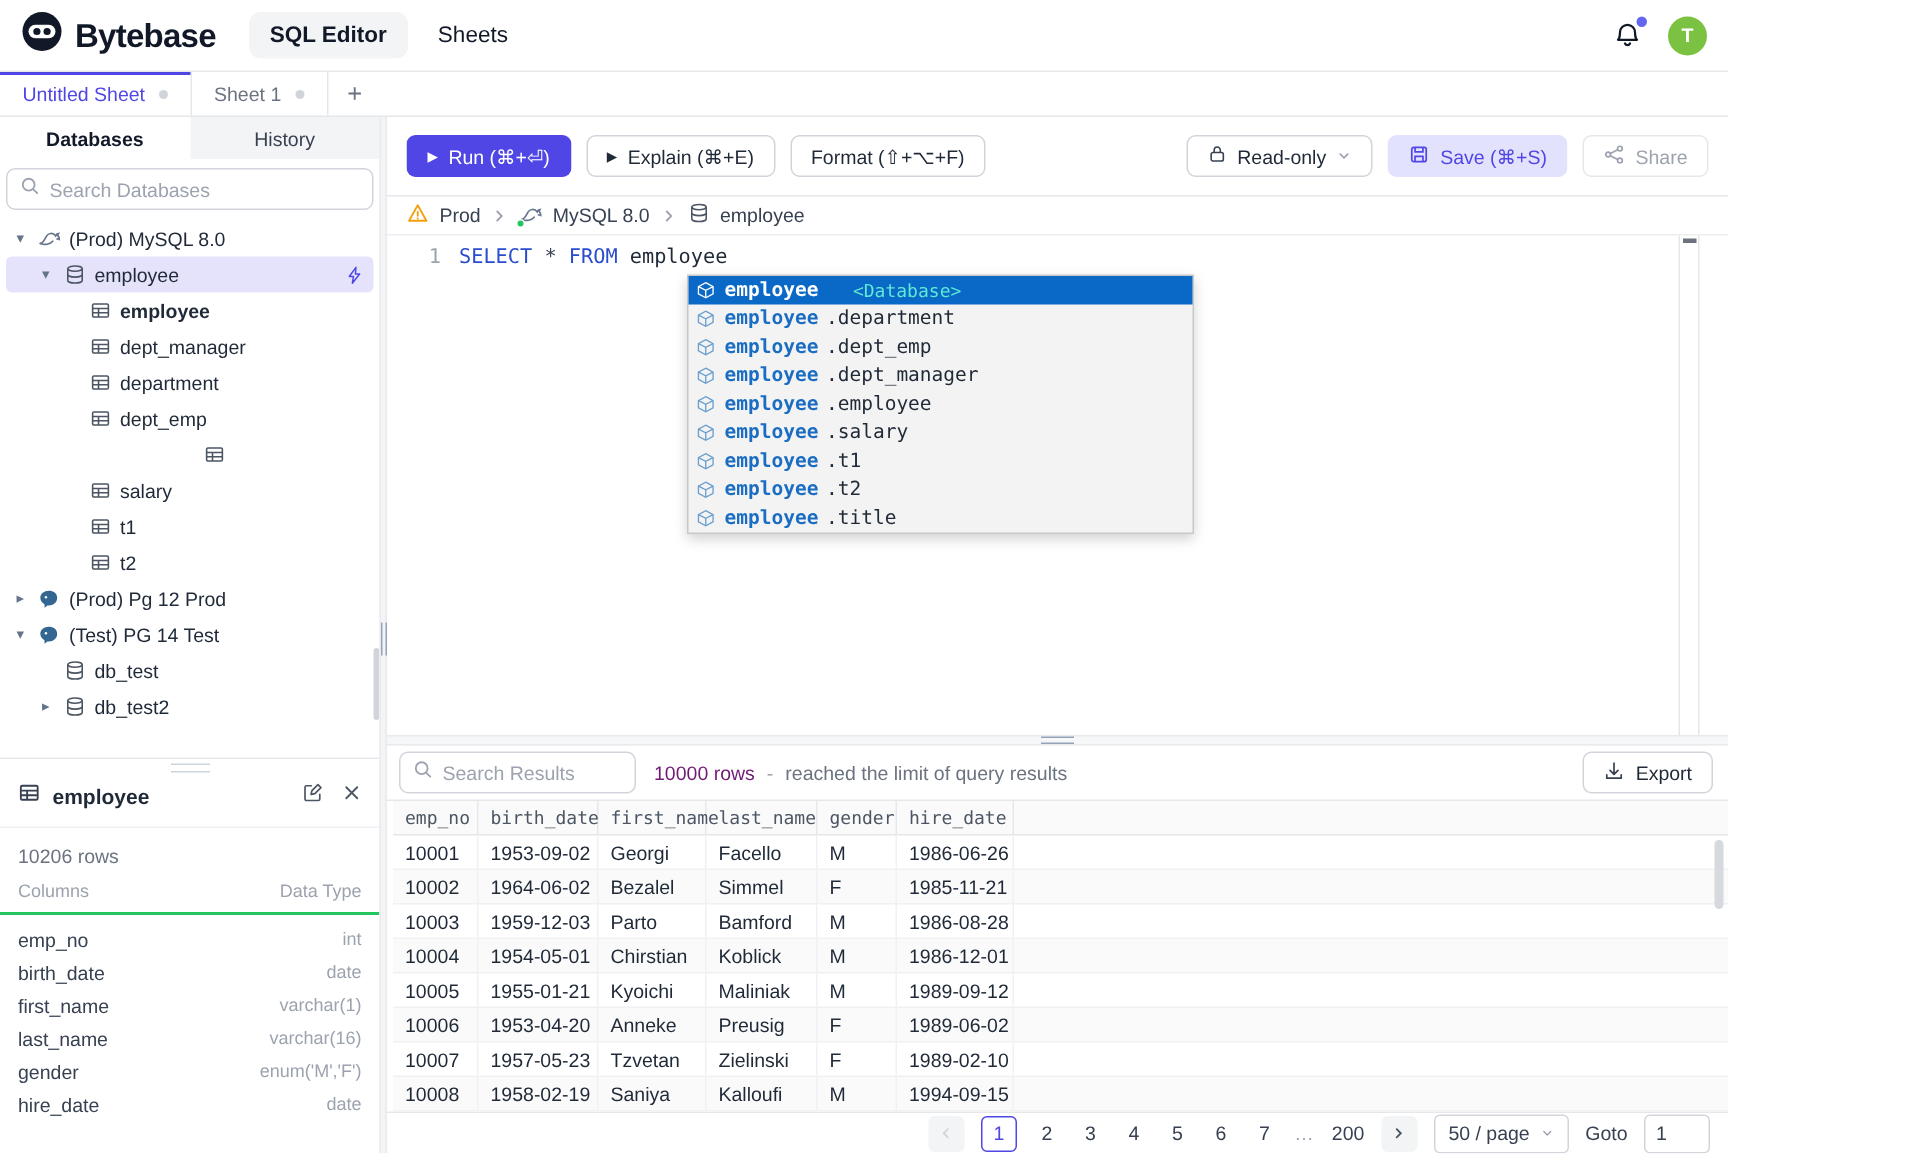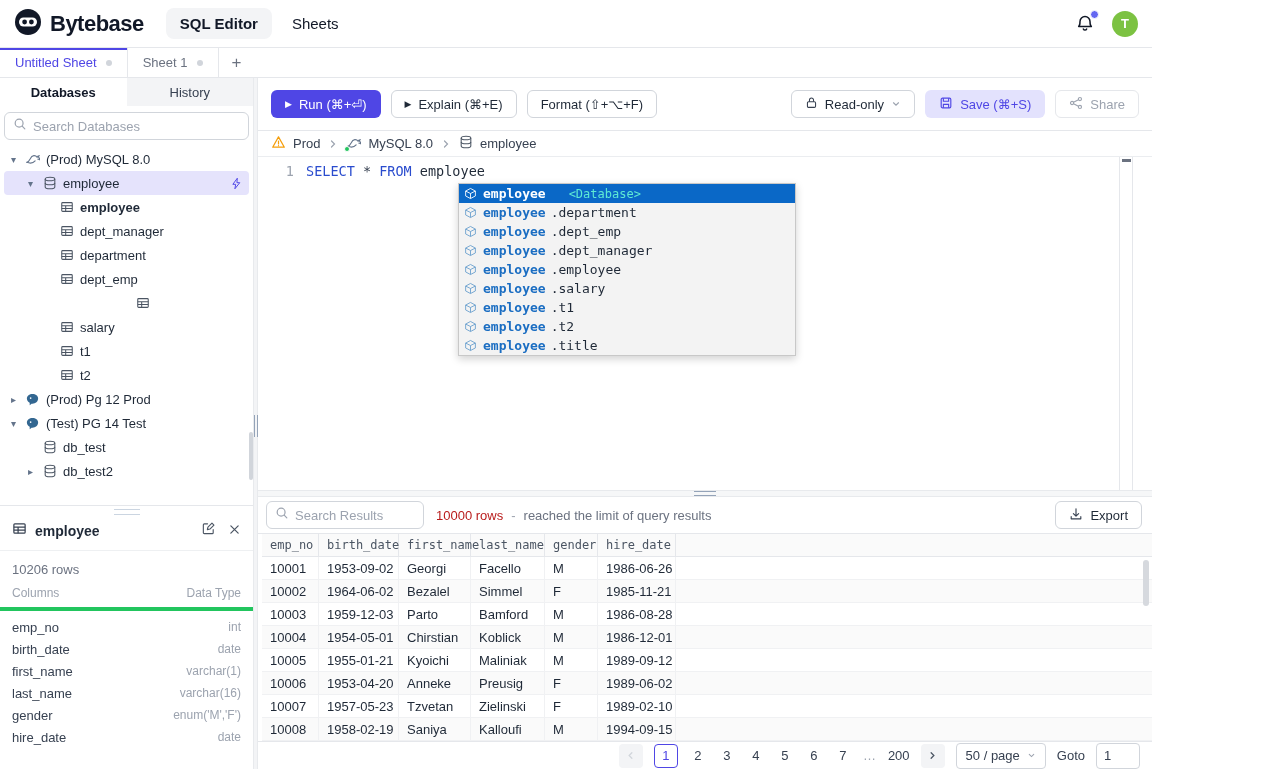--- a/index.html
+++ b/index.html
@@ -50,21 +50,21 @@
   .t-label.bold{font-weight:700}
   .t-action{margin-left:auto;display:flex}
   .side-scrollthumb{position:absolute;right:0;top:288px;width:4px;height:48px;background:#d1d5db;border-radius:2px}
 
   .panel{height:264px;flex:none;border-top:1px solid #e5e7eb;background:#fff;position:relative}
   .panel-handle{position:absolute;top:3px;left:50%;transform:translateX(-50%);width:26px;height:6px;border-top:1.5px solid #cbd5e1;border-bottom:1.5px solid #cbd5e1}
   .panel-header{display:flex;align-items:center;gap:8px;padding:15px 12px 10px;border-bottom:1px solid #eef0f2}
   .panel-title{font-size:14px;font-weight:700;color:#1f2937}
   .panel-actions{margin-left:auto;display:flex;gap:12px;align-items:center}
   .panel-rowcount{padding:11px 12px 0;font-size:13px;color:#6b7280}
-  .panel-labels{display:flex;justify-content:space-between;padding:9px 12px 7px;font-size:12px;color:#9ca3af;border-bottom:4px solid #22c55e;margin-bottom:5px}
+  .panel-labels{display:flex;justify-content:space-between;padding:9px 12px 7px;font-size:12px;color:#9ca3af;border-bottom:2px solid #22c55e;margin-bottom:5px}
   .field-row{display:flex;justify-content:space-between;align-items:center;height:22px;padding:0 12px}
   .f-name{font-size:13px;color:#374151}
   .f-type{font-size:12px;color:#9ca3af}
 
   
   .main{flex:1;min-width:0;display:flex;flex-direction:column;background:#fff}
   .toolbar{height:53px;flex:none;display:flex;align-items:center;gap:10px;padding:0 13px;border-bottom:1px solid #e5e7eb}
   .btn{height:28px;display:inline-flex;align-items:center;gap:7px;padding:0 13px;border-radius:6px;font-size:13px;background:#fff;border:1px solid transparent;color:#1f2937;white-space:nowrap}
   .btn .play{font-size:9px;line-height:1}
   .btn-run{background:var(--accent);color:#fff}
@@ -94,21 +94,21 @@
   .ac-detail{margin-left:18px;font-size:12px;color:#5eead4}
   .ac-prefix{font-weight:700;color:#1a6dc2}
   .ac-rest{color:#1f2937}
 
   .h-divider{height:7px;flex:none;background:#f6f7f8;border-top:1px solid #e8eaed;border-bottom:1px solid #e8eaed;position:relative}
   .h-handle{position:absolute;left:50%;top:0;transform:translateX(-50%);width:22px;height:5px;border-top:1.5px solid #94a3b8;border-bottom:1.5px solid #94a3b8}
 
   .results-toolbar{height:36px;flex:none;display:flex;align-items:center;gap:12px;padding:0 10px 0 8px}
   .sr-box{width:158px;flex:none}
   .stats{display:flex;align-items:baseline;gap:8px;font-size:13px}
-  .stat-rows{color:#b91c1c}.stat-sep{color:#9ca3af}.stat-note{color:#6b7280}
+  .stat-rows{color:#701a75}.stat-sep{color:#9ca3af}.stat-note{color:#6b7280}
   .btn-export{margin-left:auto;border-color:#d1d5db}
 
   .table-wrap{height:208px;flex:none;position:relative;overflow:hidden;border-top:1px solid #e5e7eb;padding-left:4px}
   .grid-row{display:grid;grid-template-columns:57px 80px 72px 74px 53px 78px 1fr;height:23px;align-items:stretch}
   .grid-row.head{background:#fafafa;border-bottom:1px solid #e5e7eb}
   .th{font-family:var(--mono);font-size:12px;color:#4b5563;padding-left:8px;display:flex;align-items:center;border-right:1px solid #e5e7eb}
   .td{font-size:13px;color:#1f2937;padding-left:8px;display:flex;align-items:center;border-right:1px solid #f0f1f3;overflow:hidden;white-space:nowrap}
   .th.filler,.td.filler{border-right:none}
   .grid-row.tr{border-bottom:1px solid #f0f1f3}
   .grid-row.tr.odd{background:#fafafa}

